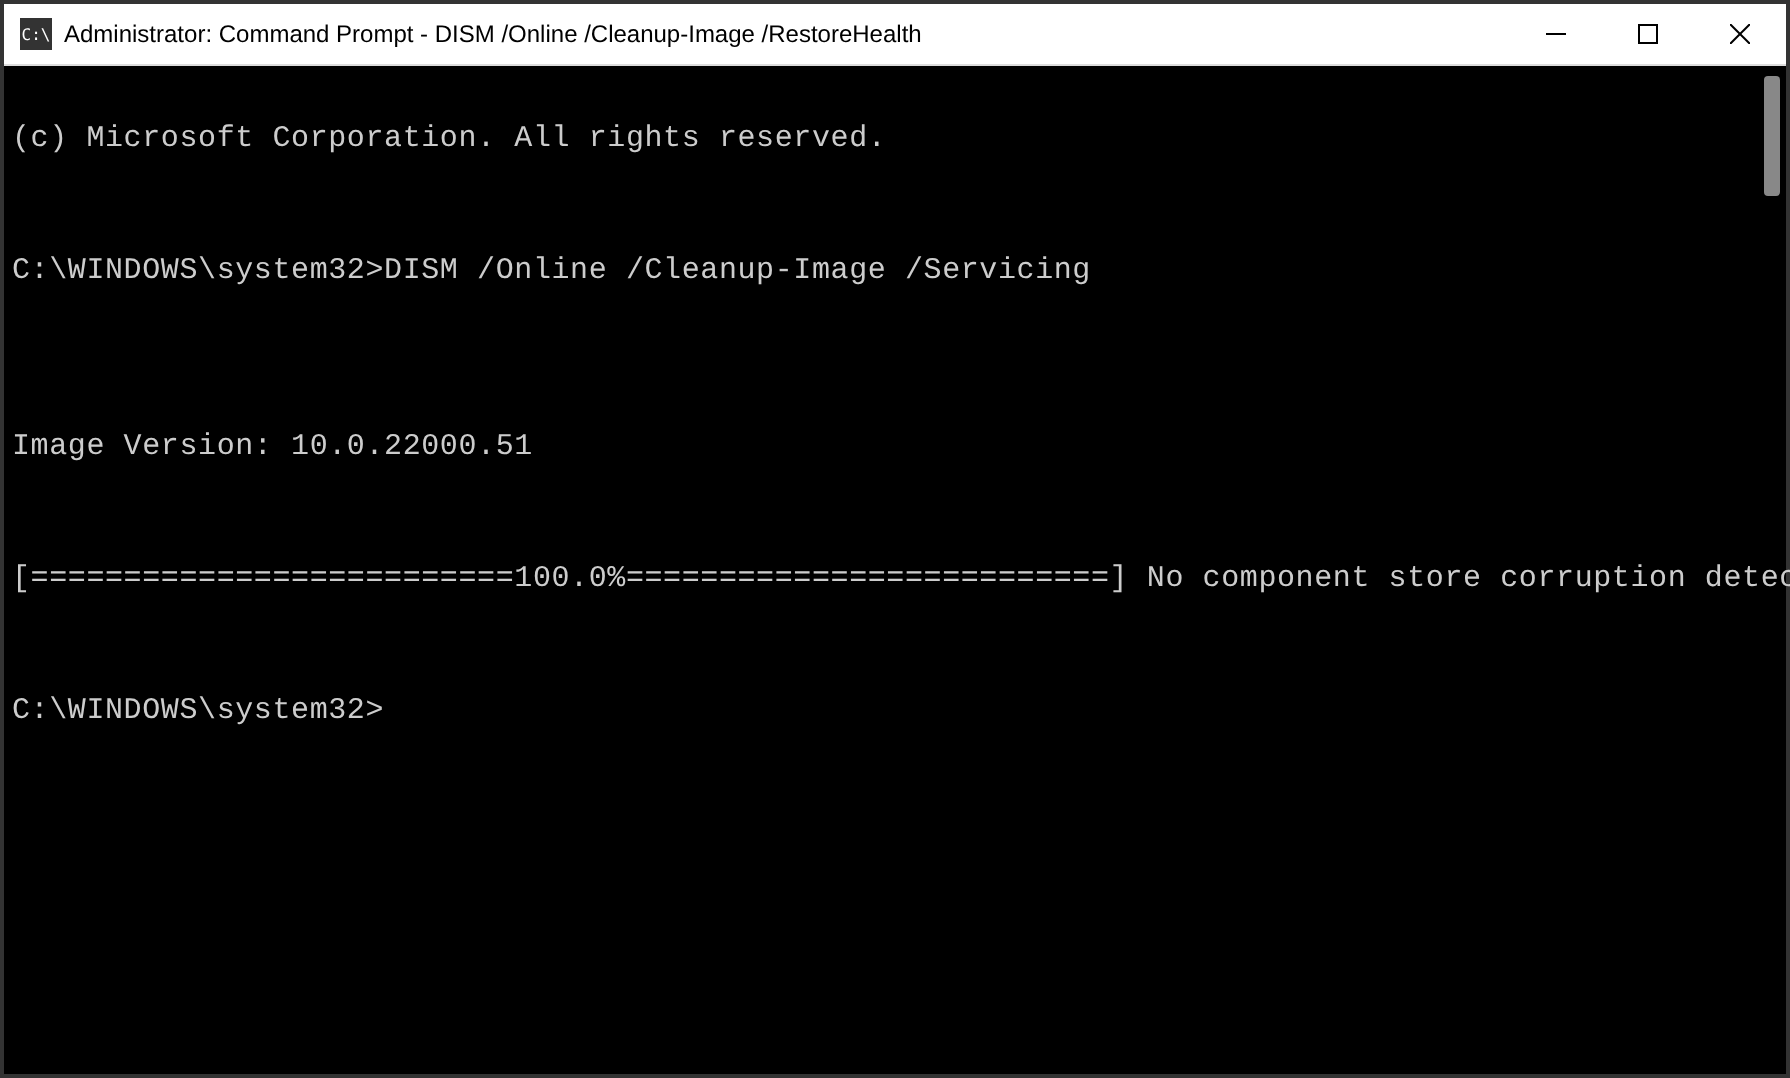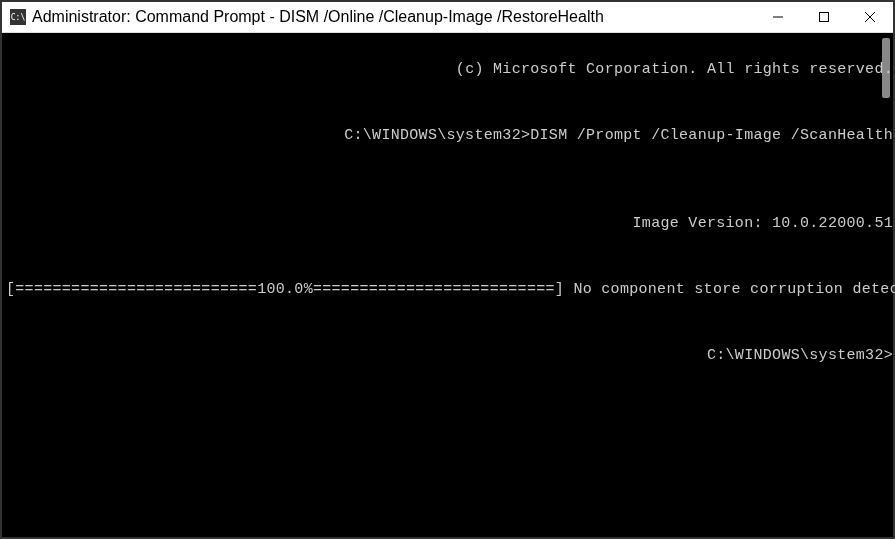--- a/index.html
+++ b/index.html
@@ -33,21 +33,21 @@
       margin-right: 6px;
       background: #333;
       display: inline-flex;
       align-items: center;
       justify-content: center;
       font-size: 8px;
       color: #fff;
       font-family: monospace;
     }
     .titlebar-title {
-      font-size: 16px;
+      font-size: 12px;
       color: #000;
       flex: 1;
       white-space: nowrap;
       overflow: hidden;
     }
     .titlebar-buttons {
       display: flex;
       height: 100%;
     }
     .titlebar-btn {
@@ -65,21 +65,21 @@
     .console {
       padding: 4px 0 4px 4px;
       font-family: Consolas, 'Courier New', monospace;
       font-size: 15px;
       line-height: 22px;
       color: #ccc;
       letter-spacing: 0.3px;
       white-space: pre;
       position: relative;
     }
-    .line { display: block; text-align: right; }
+    .line { display: block; }
     .scrollbar {
       position: absolute;
       right: 3px;
       top: 36px;
       width: 8px;
       height: 60px;
       background: #888;
       border-radius: 2px;
     }
   </style>
@@ -108,21 +108,21 @@
           </svg>
       </div>
     </div>
   </div>
 
   <div class="scrollbar"></div>
 
   <div class="console">
 <span class="line">(c) Microsoft Corporation. All rights reserved.</span>
 <span class="line"></span>
-<span class="line"><span>C:\WINDOWS\system32&gt;</span><span>DISM /Prompt /Cleanup-Image /ScanHealth</span></span>
+<span class="line"><span>C:\WINDOWS\system32&gt;</span><span>DISM /Online /Cleanup-Image /Servicing</span></span>
 <span class="line"></span>
 <span class="line"></span>
 <span class="line">Image Version: 10.0.22000.51</span>
 <span class="line"></span>
 <span class="line">[==========================100.0%==========================] No component store corruption detec</span>
 <span class="line"></span>
 <span class="line">C:\WINDOWS\system32&gt;</span>
 <span class="line"></span>
 
 <span class="line"></span>

